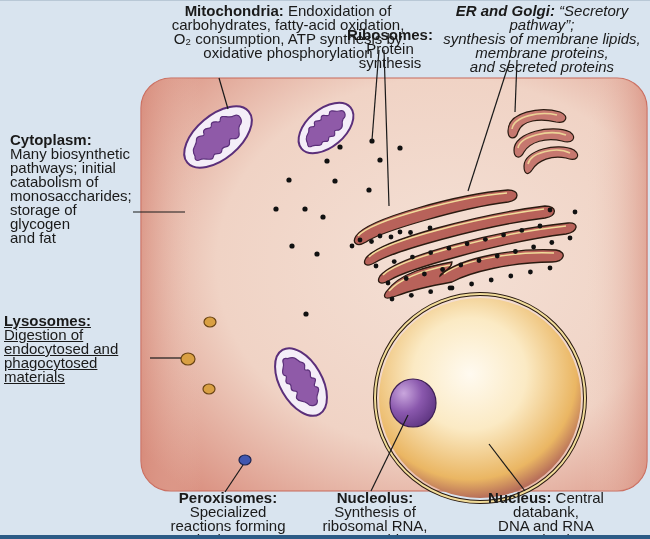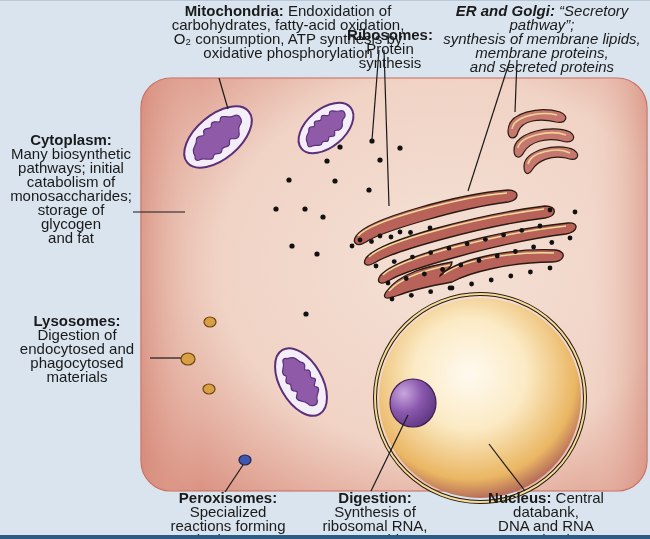--- a/index.html
+++ b/index.html
@@ -10,21 +10,21 @@
     color: #1a1a1a;
   }
   .bottom-bar { position: absolute; left: 0; right: 0; bottom: 0; height: 4px; background: #2c5b86; }
   .top-line { position: absolute; left: 0; right: 0; top: 0; height: 1px; background: #b9c8d6; }
   svg.diagram { position: absolute; left: 0; top: 0; width: 650px; height: 539px; }
   .label {
     position: absolute; font-size: 15px; line-height: 14px; text-align: center;
     white-space: pre-line;
   }
   .label b { font-weight: bold; }
-  .label.right { text-align: center; }
+  .label.right { text-align: left; }
 </style>
 </head>
 <body>
 
 <div class="top-line"></div>
 
 <svg class="diagram" viewBox="0 0 650 539">
   <defs>
     <radialGradient id="cytoGrad" cx="0.6" cy="0.45" r="0.75">
       <stop offset="0" stop-color="#f4e0d5"></stop>
@@ -201,29 +201,29 @@
 and secreted proteins</span></div>
 
 <div class="label right" style="left:10px; top:133px; width:122px;"><b>Cytoplasm:</b>
 <span>Many biosynthetic
 pathways; initial
 catabolism of
 monosaccharides;
 storage of glycogen
 and fat</span></div>
 
-<div class="label right" style="left:4px; top:314px; width:146px;"><b>Lysosomes:</b>
+<div class="label right" style="left:4px; top:314px; width:146px;text-decoration:underline;"><b>Lysosomes:</b>
 <span>Digestion of
 endocytosed and
 phagocytosed materials</span></div>
 
 <div class="label" style="left:152px; top:491px; width:152px;"><b>Peroxisomes:</b> <span>Specialized
 reactions forming hydrogen
 peroxide as a membrane</span></div>
 
-<div class="label" style="left:306px; top:491px; width:138px;"><b>Digestion:</b> <span>Synthesis of
+<div class="label" style="left:306px; top:491px; width:138px;"><b>Nucleolus:</b> <span>Synthesis of
 ribosomal RNA, assembly
 of ribosomal subunits</span></div>
 
 <div class="label" style="left:466px; top:491px; width:160px;"><b>Nucleus:</b> <span>Central databank,
 DNA and RNA synthesis</span></div>
 
 <div class="bottom-bar"></div>
 
 </body></html>

